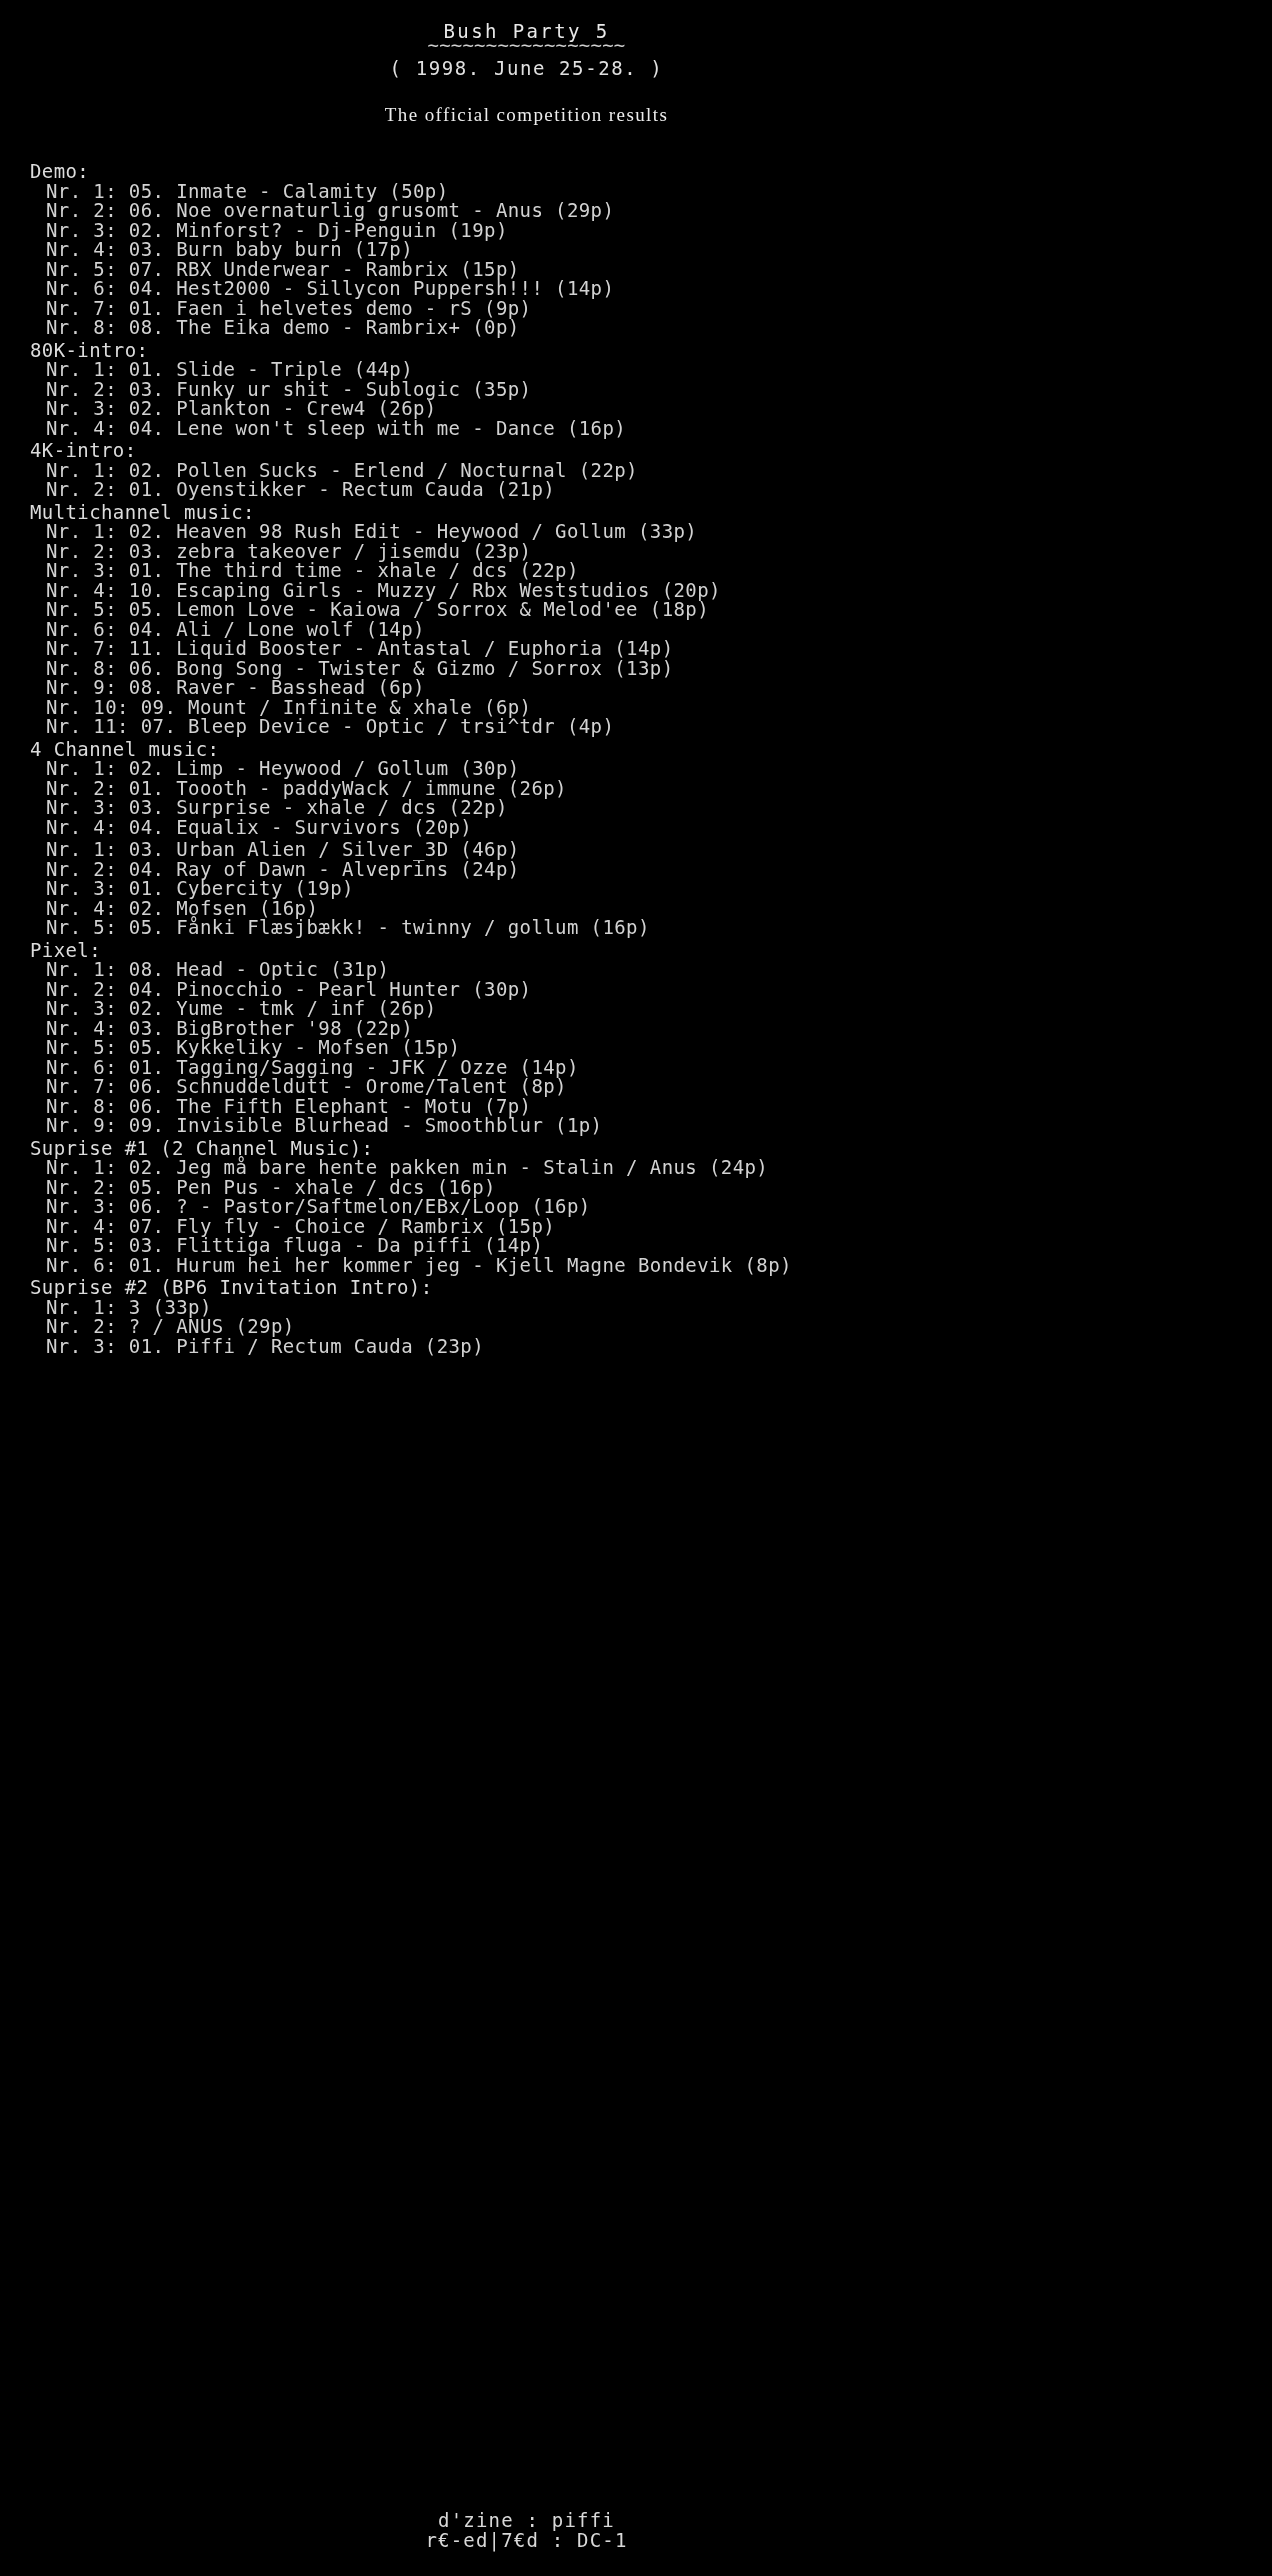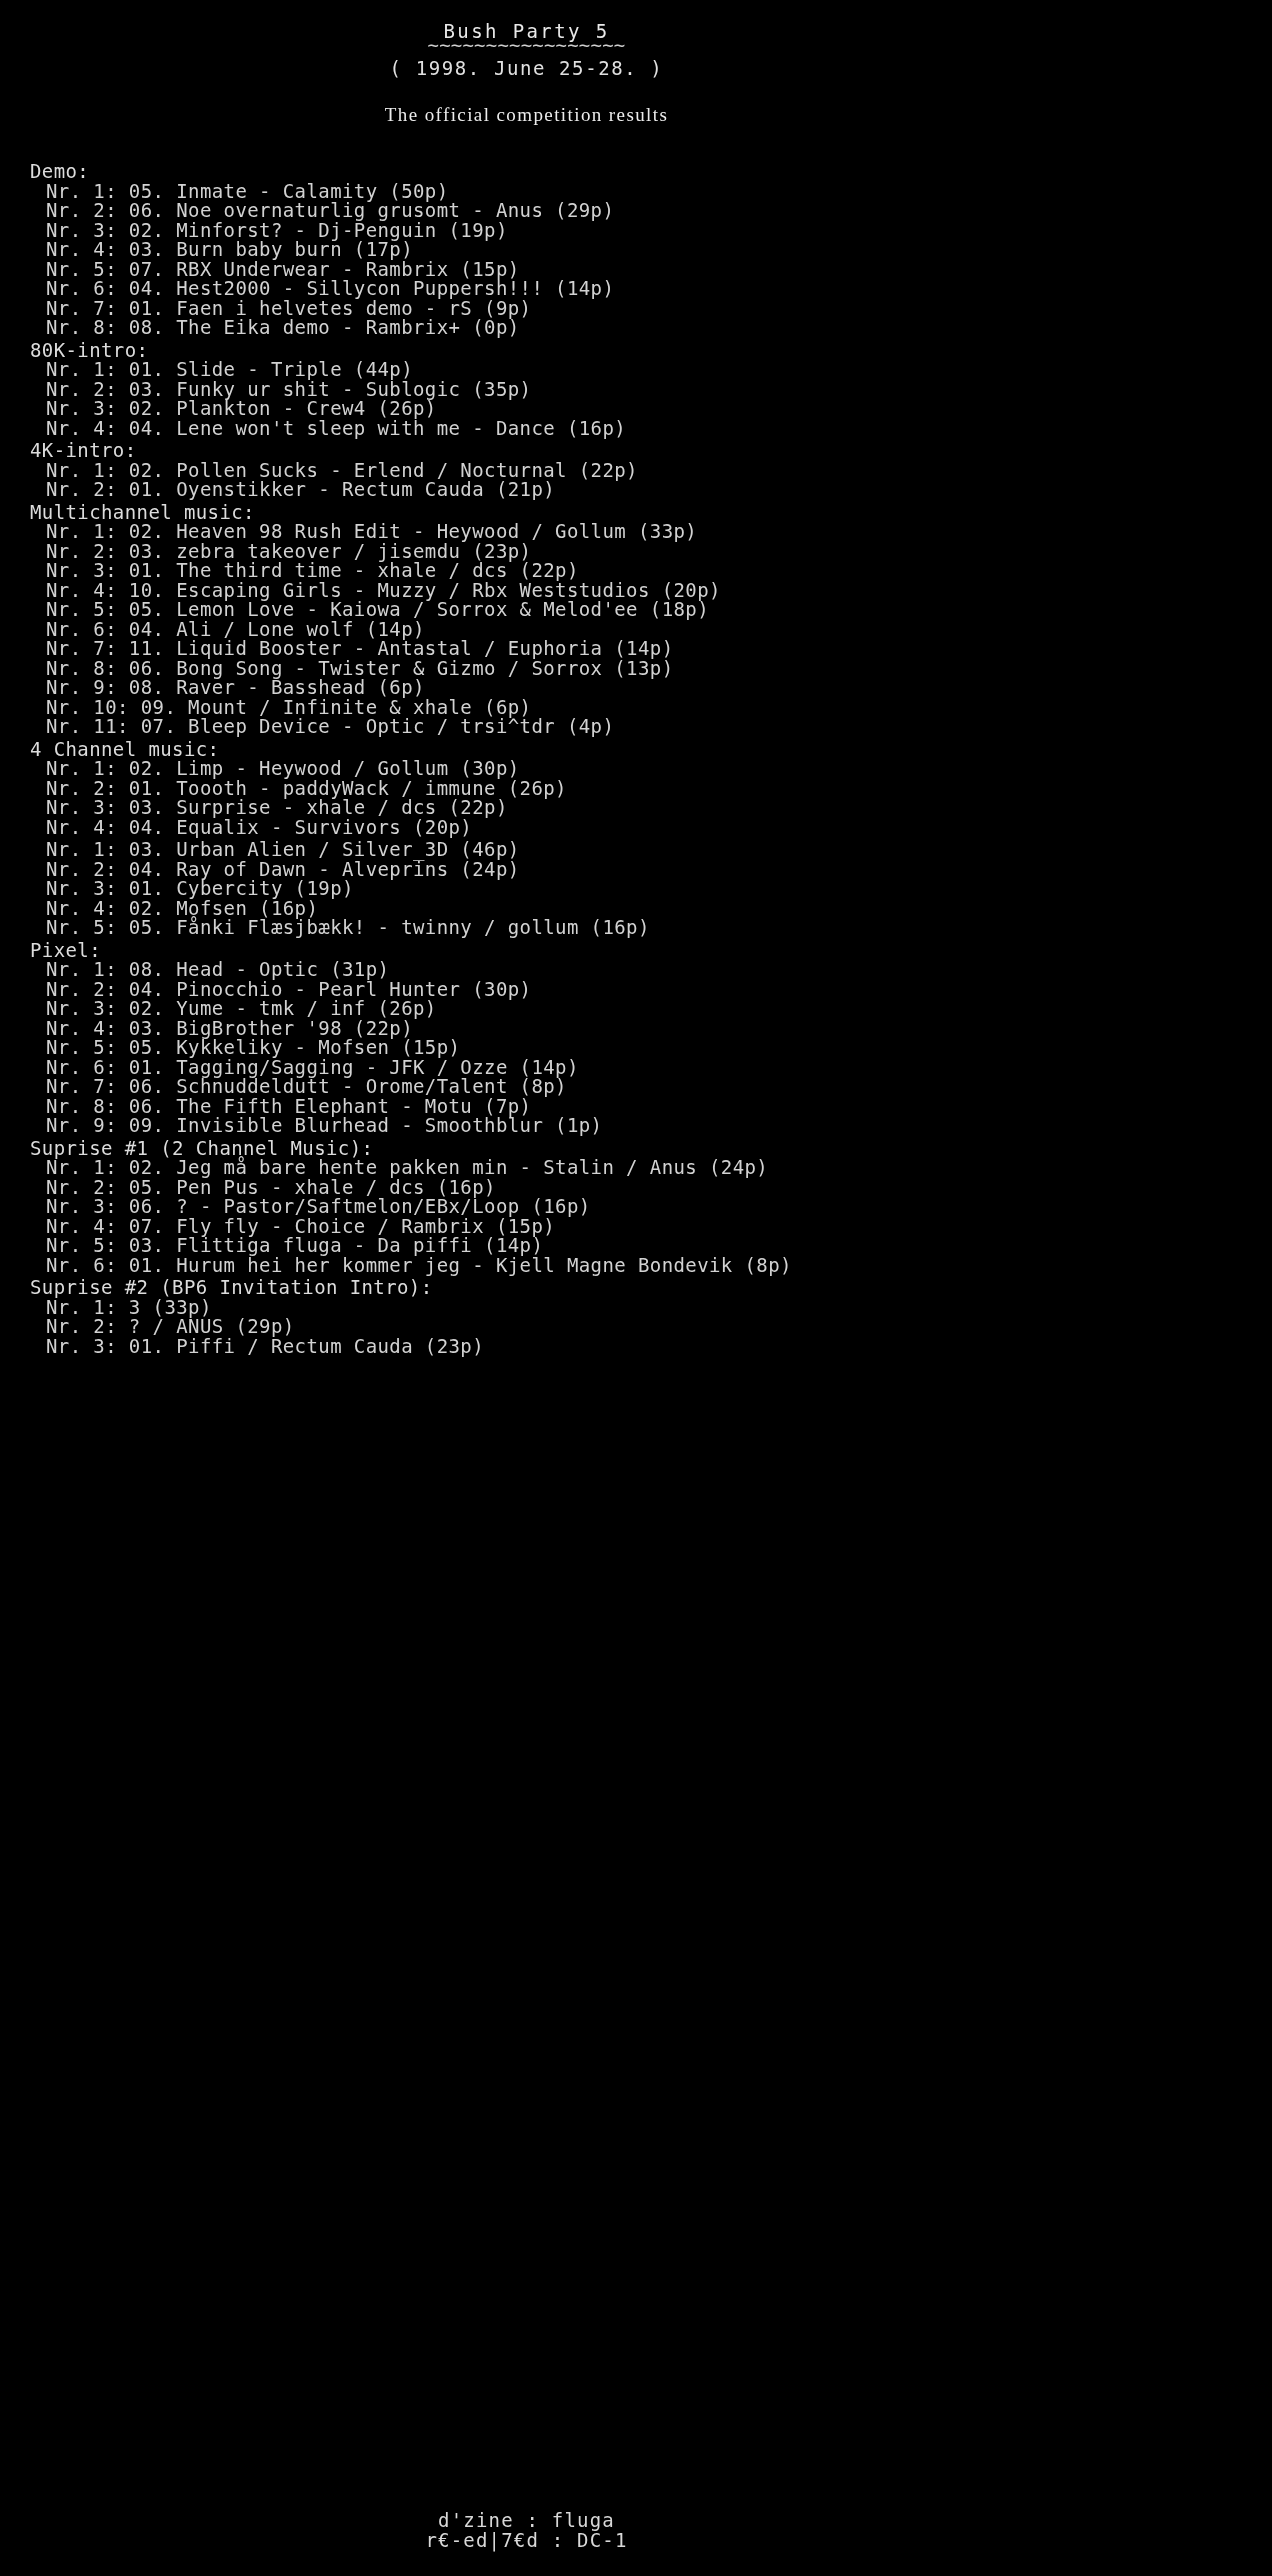--- a/index.html
+++ b/index.html
@@ -158,18 +158,18 @@
       </div>
       <div class="category">
         <div class="cat-name">Suprise #2 (BP6 Invitation Intro):</div>
         <div class="entry">Nr. 1: 3 (33p)</div>
         <div class="entry">Nr. 2: ? / ANUS (29p)</div>
         <div class="entry">Nr. 3: 01. Piffi / Rectum Cauda (23p)</div>
       </div>
     </div>
 
   <div class="footer">
-    <div>d'zine : fluga</div>
+    <div>d'zine : piffi</div>
     <div>r€-ed|7€d : DC-1</div>
   </div>
 
 </div>
 
 
 </body></html>

